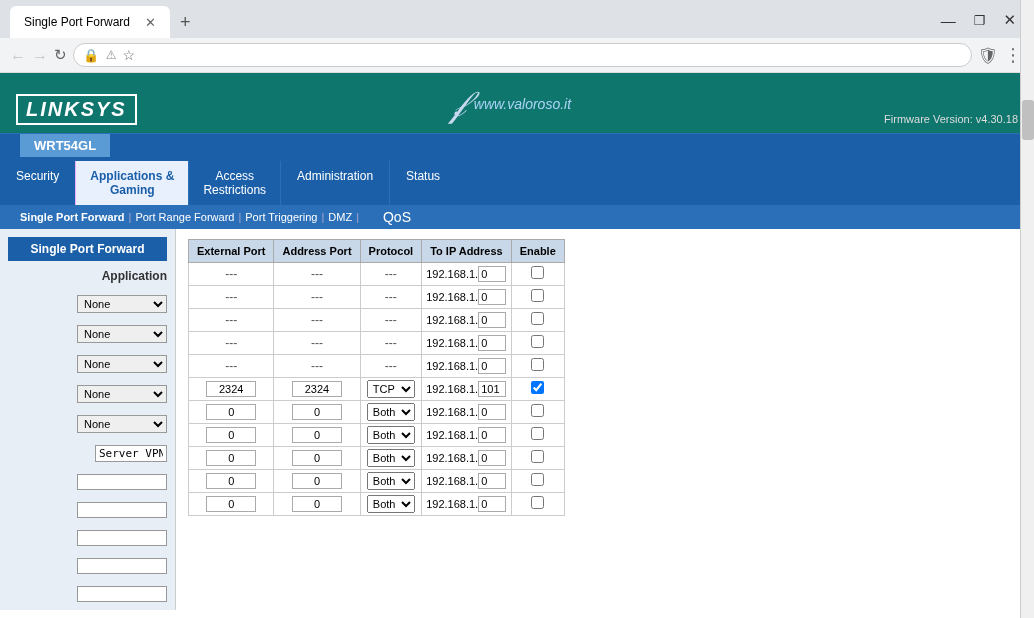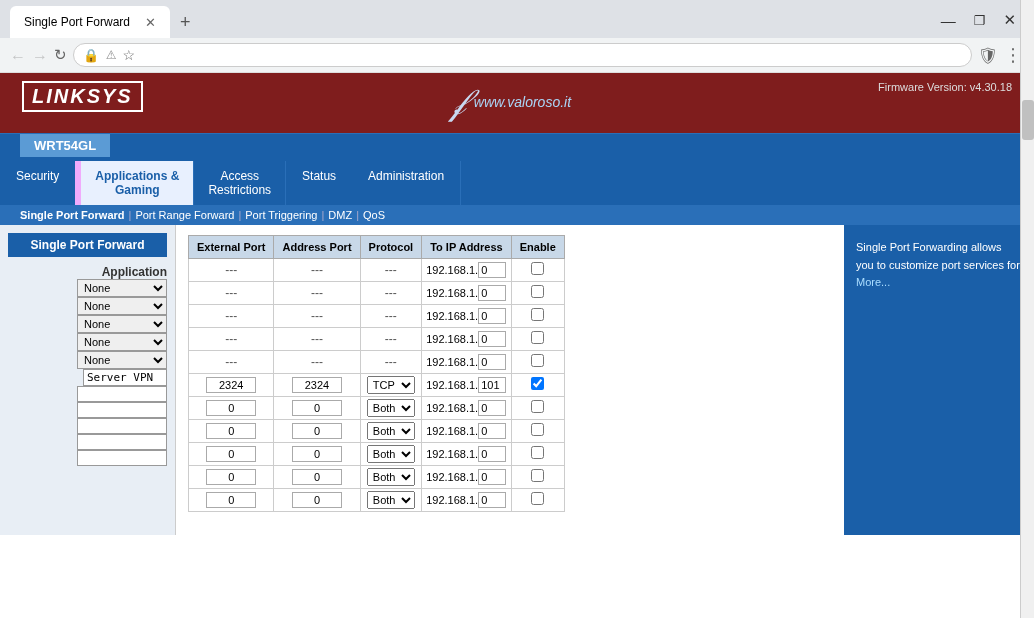--- a/index.html
+++ b/index.html
@@ -31,67 +31,67 @@
       <span style="color:#666; font-size:13px;">🔒</span>
       <span style="color:#888; font-size:12px;">⚠</span>
       <span style="color:#666; cursor:pointer; font-size:14px;">☆</span>
     </div>
     <button style="background:none; border:none; cursor:pointer; font-size:16px; color:#666;">🛡</button>
     <button style="background:none; border:none; cursor:pointer; font-size:18px; color:#666; letter-spacing:2px;">⋮</button>
   </div>
 
   <div style="background:#fff; overflow:hidden;">
 
-    <div style="background:#7f1d1d; display:flex; align-items:flex-start; padding:8px 22px; min-height:60px;">
+    <div style="background:#0f766e; display:flex; align-items:flex-end; padding:8px 16px; min-height:60px;">
       <div style="color:#fff; font-size:20px; font-weight:bold; font-style:italic; letter-spacing:2px; border:2px solid #fff; padding:2px 8px;">LINKSYS</div>
       <div style="flex:1; display:flex; justify-content:center; align-items:center; gap:8px;">
         <span style="color:#c8d8f0; font-size:36px; font-style:italic; font-family:serif;">𝒻</span>
         <span style="color:#aad4f5; font-size:14px; font-style:italic;">www.valoroso.it</span>
       </div>
       <div style="display:flex; flex-direction:column; align-items:flex-end; gap:2px;">
         <span style="color:#ddd; font-size:11px;">Firmware Version: v4.30.18</span>
       </div>
     </div>
 
     <div style="background:#1a5fa8; display:flex; align-items:center; padding:0 20px 4px; border-top:1px solid #2a6fb8;">
       <span style="background:#5b9bd5; color:#fff; padding:4px 14px; font-size:13px; font-weight:bold;">WRT54GL</span>
     </div>
 
     <div style="background:#1a5fa8; display:flex;">
-      <div style="color:#fff; text-align:center; padding:8px 16px; cursor:pointer; font-size:12px; border-right:6px solid #f0abfc;">Security</div>
+      <div style="color:#fff; text-align:center; padding:8px 16px; cursor:pointer; font-size:12px; border-right:1px solid #f0abfc;">Security</div>
       <div style="background:#e8f0fe; color:#1a5fa8; text-align:center; padding:8px 14px; cursor:pointer; font-size:12px; font-weight:bold; border-right:1px solid #2a6fb8;">Applications &amp;<br>Gaming</div>
       <div style="color:#fff; text-align:center; padding:8px 14px; cursor:pointer; font-size:12px; border-right:1px solid #2a6fb8;">Access<br>Restrictions</div>
+      <div style="color:#fff; text-align:center; padding:8px 16px; cursor:pointer; font-size:12px; border-right:1px solid #2a6fb8;">Administration</div>
       <div style="color:#fff; text-align:center; padding:8px 16px; cursor:pointer; font-size:12px;">Status</div>
-      <div style="color:#fff; text-align:center; padding:8px 16px; cursor:pointer; font-size:12px; border-right:1px solid #2a6fb8;">Administration</div>
     </div>
 
     <div style="background:#2a6fb8; display:flex; align-items:center; padding:4px 20px; gap:4px;">
       <a style="color:#fff; font-size:11px; font-weight:bold; text-decoration:none;">Single Port Forward</a>
       <span style="color:#aac; font-size:11px;">|</span>
       <a style="color:#fff; font-size:11px; text-decoration:none;">Port Range Forward</a>
       <span style="color:#aac; font-size:11px;">|</span>
       <a style="color:#fff; font-size:11px; text-decoration:none;">Port Triggering</a>
       <span style="color:#aac; font-size:11px;">|</span>
       <a style="color:#fff; font-size:11px; text-decoration:none;">DMZ</a>
       <span style="color:#aac; font-size:11px;">|</span>
-      <a style="color:#fff; font-size:11px; text-decoration:none;">QoS</a>
+      <a style="color:#fff; font-size:14px; text-decoration:none;margin-left:20px;">QoS</a>
     </div>
 
     <div style="display:flex; background:#fff; min-height:310px;">
 
       <div style="background:#e8eef5; width:176px; padding:8px; border-right:1px solid #ccc; flex-shrink:0;">
         <div style="background:#1a5fa8; color:#fff; text-align:center; padding:5px; font-size:12px; font-weight:bold; margin-bottom:8px;">Single Port Forward</div>
-        <div style="display:flex; flex-direction:column; align-items:flex-end; gap:0;">
+        <div style="display:flex; flex-direction:column; align-items:flex-end; gap:12px;">
           <div style="font-size:12px; font-weight:bold; color:#333;">Application</div>
           <select style="width:90px; padding:1px 2px; border:1px solid #999; font-size:11px;"><option>None</option></select>
           <select style="width:90px; padding:1px 2px; border:1px solid #999; font-size:11px;"><option>None</option></select>
           <select style="width:90px; padding:1px 2px; border:1px solid #999; font-size:11px;"><option>None</option></select>
           <select style="width:90px; padding:1px 2px; border:1px solid #999; font-size:11px;"><option>None</option></select>
           <select style="width:90px; padding:1px 2px; border:1px solid #999; font-size:11px;"><option>None</option></select>
-          <input type="text" value="Server VPN" style="width: 84px; padding: 1px 3px; border: 1px solid rgb(153, 153, 153); font-size: 11px; font-family: monospace;">
+          <input type="text" value="Server VPN" style="width: 72px; padding: 1px 3px; border: 1px solid rgb(153, 153, 153); font-size: 11px; font-family: monospace;">
           <input type="text" value="" style="width: 90px; padding: 1px 3px; border: 1px solid rgb(153, 153, 153); font-size: 11px;">
           <input type="text" value="" style="width: 90px; padding: 1px 3px; border: 1px solid rgb(153, 153, 153); font-size: 11px;">
           <input type="text" value="" style="width: 90px; padding: 1px 3px; border: 1px solid rgb(153, 153, 153); font-size: 11px;">
           <input type="text" value="" style="width: 90px; padding: 1px 3px; border: 1px solid rgb(153, 153, 153); font-size: 11px;">
           <input type="text" value="" style="width: 90px; padding: 1px 3px; border: 1px solid rgb(153, 153, 153); font-size: 11px;">
         </div>
       </div>
 
       <div style="flex:1; padding:10px 12px; overflow:auto;">
         <table style="border-collapse:collapse; width:auto;">
@@ -288,23 +288,19 @@
                   <span style="font-size:11px;">192.168.1.</span>
                   <input type="text" value="0" style="width: 28px; border: 1px solid rgb(170, 170, 170); padding: 1px 2px; font-size: 11px;">
                 </div>
               </td>
               <td style="border:1px solid #ccc; padding:3px 6px; text-align:center;"><input type="checkbox" style=""></td>
             </tr>
           </tbody>
         </table>
       </div>
 
-      <div style="background:#1a5fa8; width:190px; color:#fff; padding:14px 12px; font-size:11px; line-height:1.6; flex-shrink:0;">
-        <span>Single Port Forwarding allows you to customize port services for</span><br>
-        <a style="color:#adf; font-size:11px;">More...</a>
-      </div>
     </div>
   </div>
 
   <div style="position:absolute; right:0; top:0; width:14px; height:618px; background:#f0f0f0; border-left:1px solid #ccc;">
     <div style="width:12px; height:40px; background:#c0c0c0; border-radius:3px; margin:2px auto; margin-top:100px;"></div>
   </div>
 </div>
 
 </body></html>

